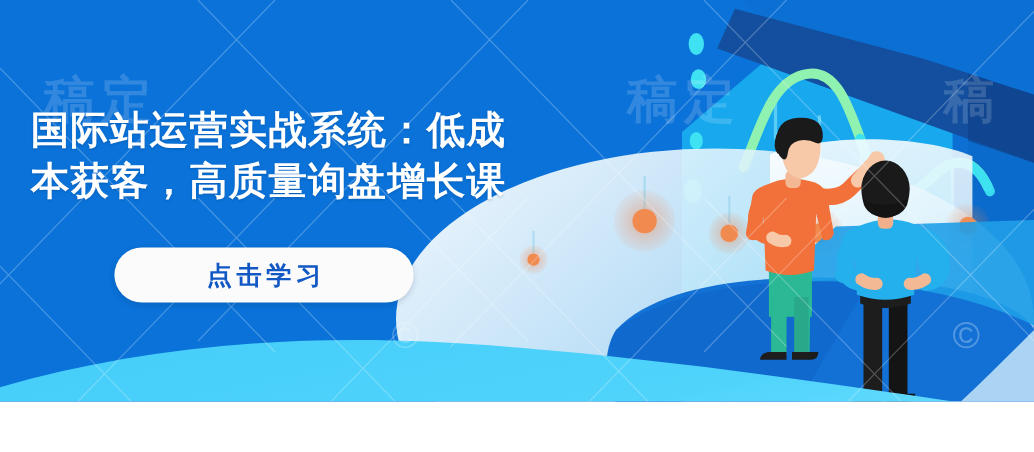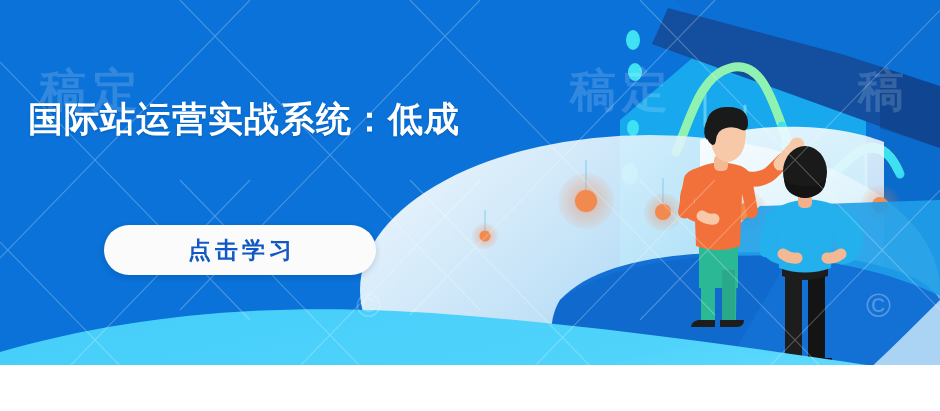--- a/index.html
+++ b/index.html
@@ -277,19 +277,20 @@
   </svg>
 
   <div class="wm-char" id="wm-left">稿定</div>
   <div class="wm-char" id="wm-mid">稿定</div>
   <div class="wm-char" id="wm-right">稿</div>
   <div class="wm-copy" id="wm-copy-a">©</div>
   <div class="wm-copy" id="wm-copy-b">©</div>
 
   <div id="title-block">
     <div class="title-line">国际站运营实战系统：低成</div>
+    <div class="title-line">本获客，高质量询盘增长课</div>
   </div>
 
   <button id="cta-button">
     <span id="cta-label">点击学习</span>
   </button>
 
 </div>
 
 </body></html>

